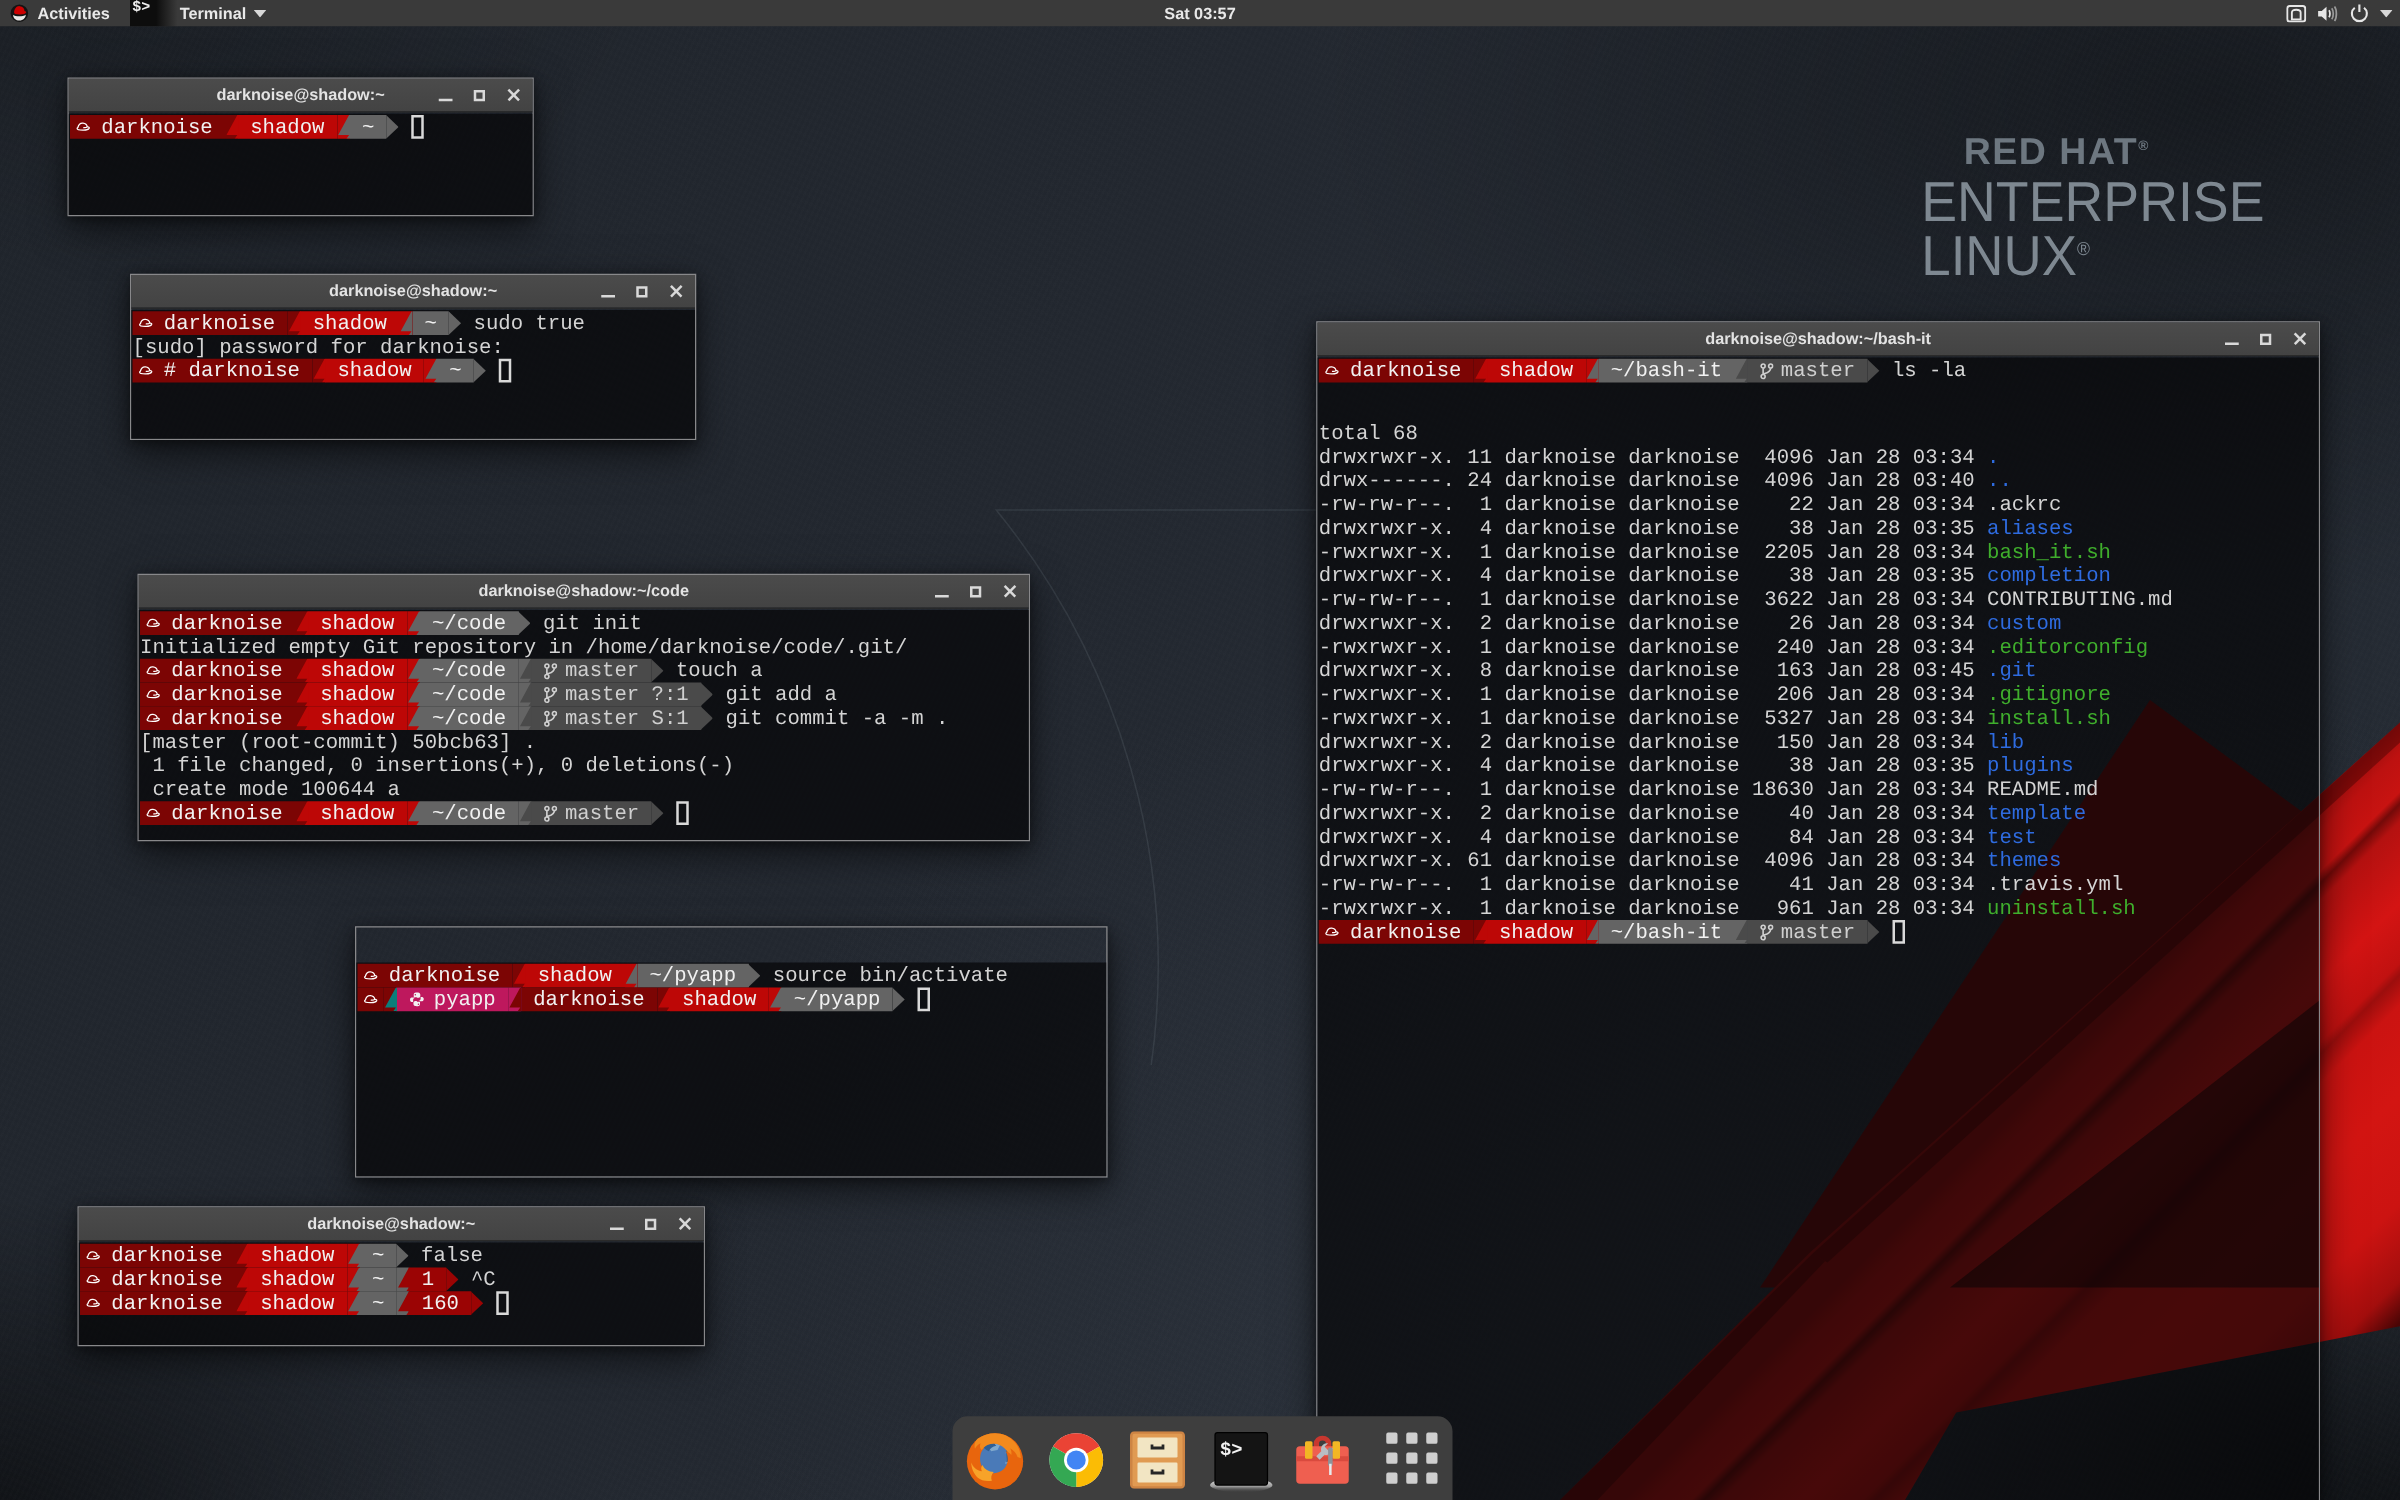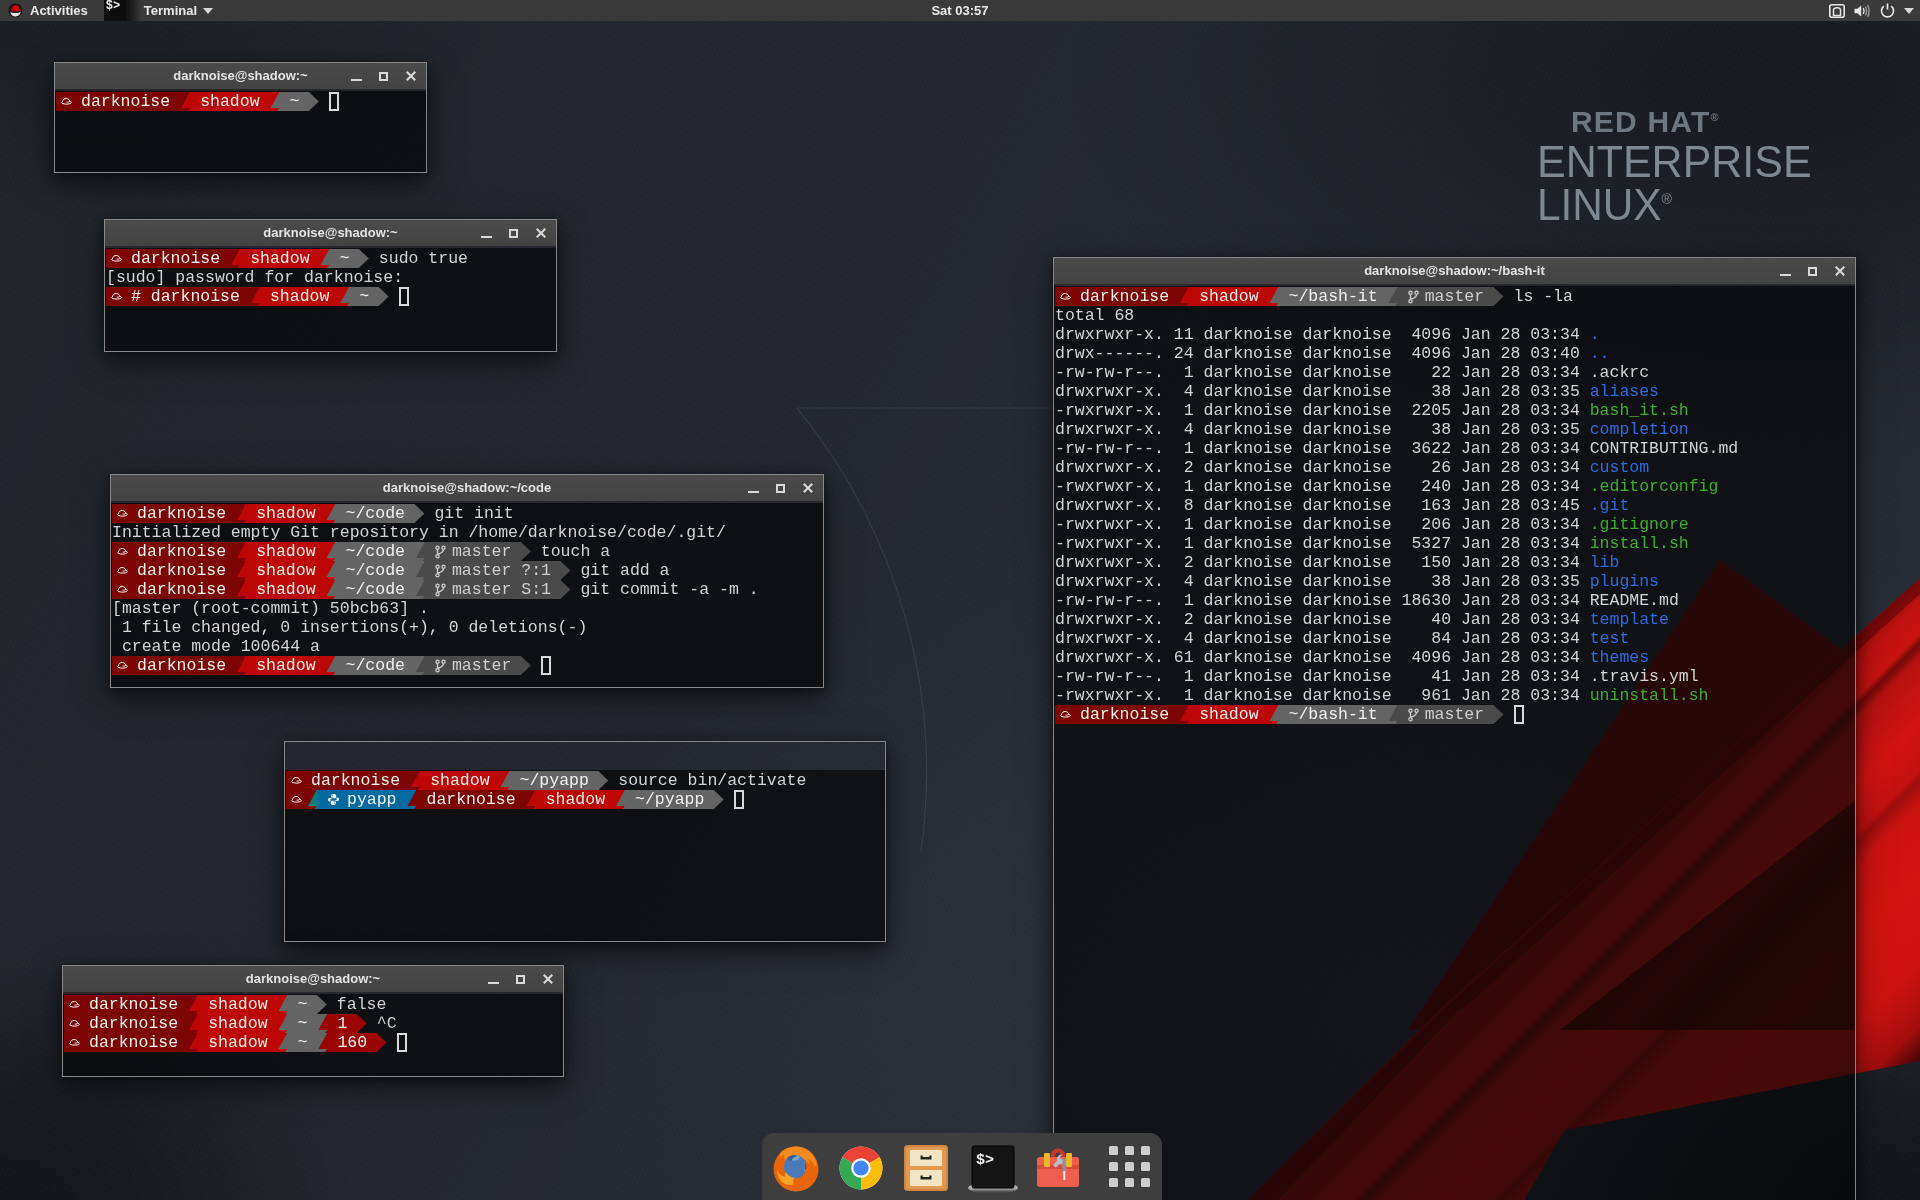--- a/index.html
+++ b/index.html
@@ -39,35 +39,35 @@
 .btns { position:absolute; right:10px; top:0; height:26px; display:flex; align-items:center; gap:17px; }
 .btn-min { width:11px; height:2px; background:#d9d9d9; margin-top:7px; }
 .btn-max { width:9px; height:9px; border:2px solid #d9d9d9; }
 .btn-x { position:relative; width:11px; height:11px; }
 .btn-x:before,.btn-x:after { content:""; position:absolute; left:-0.5px; top:4.8px; width:12px; height:1.9px; background:#d9d9d9; }
 .btn-x:before { transform:rotate(45deg); }
 .btn-x:after { transform:rotate(-45deg); }
 .ct { position:absolute; left:0; right:0; top:28px; bottom:0; background:rgba(5,5,6,0.68); padding:1px 0 0 1px; overflow:hidden;
  font-family:"Liberation Mono",monospace; font-size:16.5px; line-height:19px; color:#d4d4d4; }
 .row { height:19px; white-space:pre; }
-pre.rows { font:inherit; white-space:pre; }
+pre.rows { font:inherit; white-space:pre;margin-top:31px; }
 
 .pl { display:flex; height:19px; }
 .sg { flex:none; display:flex; align-items:center; color:#f1f1f1; }
 .bs { flex:none; width:10px; position:relative; }
 .bs:after { content:""; position:absolute; inset:0 -0.6px 0 0; background:var(--r); clip-path:polygon(9.7px 0, 1.0px 16px, 9.7px 16px, 7.6px 19px, 10.6px 19px, 10.6px 0); }
 .pa { flex:none; width:10px; position:relative; margin-left:-0.6px; }
 .pa:after { content:""; position:absolute; inset:0; background:var(--l); clip-path:polygon(0 0, 10px 9.5px, 0 19px); }
 .cmd { padding-left:10px; }
 .sg { padding:0 10px; }
 .sg.s1 { padding:0 10px 0 0; }
 .bl { color:#2e6bdf; } .gr { color:#3fae2c; }
 .cur { flex:none; width:10px; height:19px; border:2px solid #d9d9d9; margin-left:10px; }
 .hat { margin:0 8px 0 4px; }
-.dr { background:#7c0504; } .br { background:#bd0706; } .pg { background:#646464; } .gg { background:#4a4a4a; color:#cfcfcf; } .tl { background:#0369a1; } .er { background:#9b0404; }
+.dr { background:#7c0504; } .br { background:#bd0706; } .pg { background:#646464; } .gg { background:#4a4a4a; color:#cfcfcf; } .tl { background:#be185d; } .er { background:#9b0404; }
 
 #dock { position:absolute; left:762px; top:1133px; width:400px; height:67px; background:#3e3e3e; border-radius:12px 12px 0 0; }
 #dock .ic { position:absolute; top:12px; }
 </style>
 </head>
 <body>
 <div id="desk">
 <div id="wall"></div>
 <svg id="ribbons" width="1920" height="1200" viewBox="0 0 1920 1200">
  <defs>
@@ -147,21 +147,21 @@
    <span class="bs dr" style="--r:#bd0706"></span>
    <span class="sg br">shadow</span>
    <span class="bs br" style="--r:#646464"></span>
    <span class="sg pg">~</span>
    <span class="pa" style="--l:#646464"></span>
    <span class="cur"></span>
   </div>
  </div>
 </div>
 
-<div class="win" style="left:110px;top:474px;width:714px;height:214px">
+<div class="win" style="left:110px;top:459px;width:714px;height:214px">
  <div class="tb">darknoise@shadow:~/code<span class="btns">
           <span class="btn-min"></span>
           <span class="btn-max"></span>
           <span class="btn-x"></span>
         </span></div>
  <div class="ct">
   <div class="pl">
    <span class="sg dr s1"><svg class="hat" width="13" height="13" viewBox="0 0 13 13">
               <path d="M2.3,7.0 C2.9,4.5 4.3,3.3 6.4,3.5 C8.6,3.7 9.6,5.1 9.8,6.3 C10.9,6.6 11.7,7.0 11.3,7.7 C10.7,8.6 8.3,9.2 6.2,9.1 C3.9,9.0 1.7,8.3 1.7,7.7 C1.7,7.3 2.0,7.1 2.3,7.0 Z M9.8,6.3 C9.3,7.0 7.8,7.3 6.6,7.1" fill="none" stroke="#fff" stroke-width="1"></path>
             </svg>darknoise</span>

